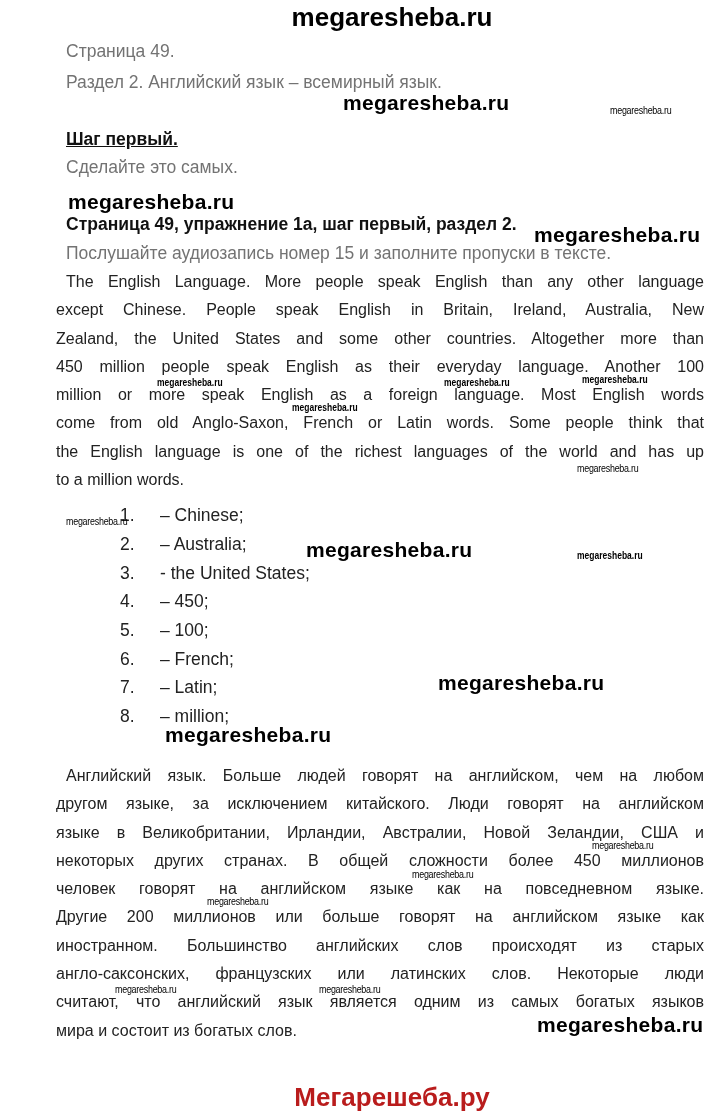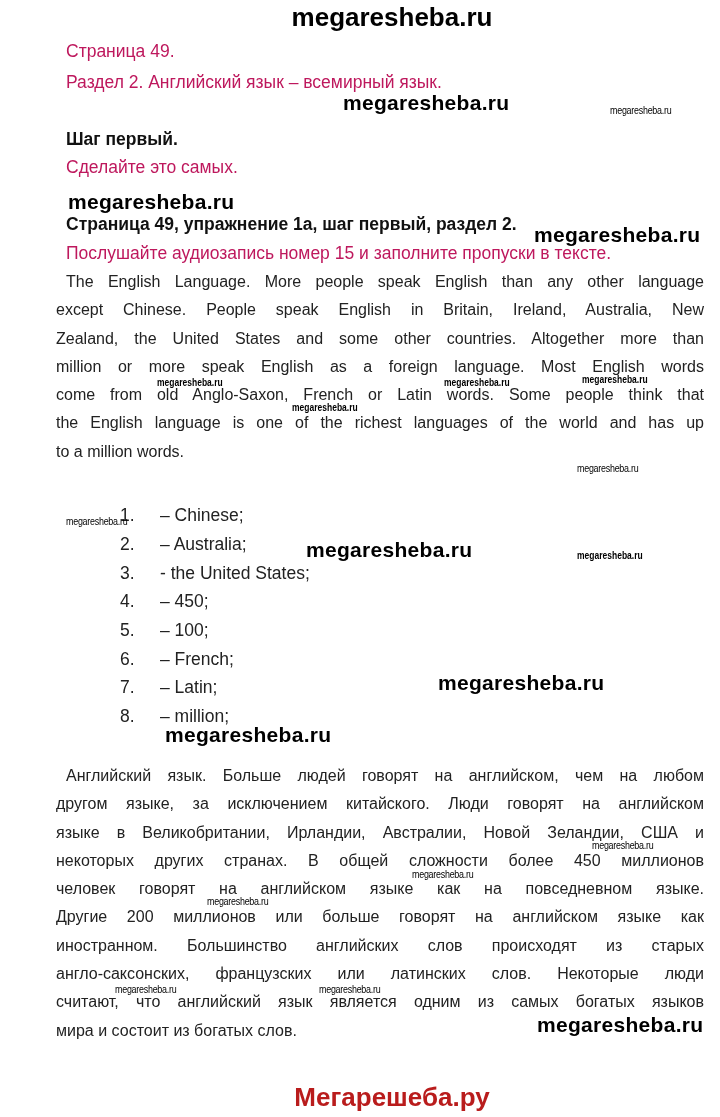--- a/index.html
+++ b/index.html
@@ -3,21 +3,21 @@
 <meta charset="utf-8">
 <style>
   html, body { margin: 0; padding: 0; background: #ffffff; }
   body { width: 720px; height: 1117px; position: relative; overflow: hidden; color: #1a1a1a;
          font-family: "Liberation Sans", "DejaVu Sans", sans-serif; }
   .page { position: absolute; left: 0; top: 0; width: 720px; height: 1117px; margin-left: 32px; }
   .header-wm { position: absolute; top: 2px; left: 0; width: 720px; text-align: center;
                font-family: "Liberation Sans", sans-serif; font-weight: bold; font-size: 26px; color: #000; letter-spacing: 0px; }
   .footer-brand { position: absolute; top: 1082px; left: 0; width: 720px; text-align: center;
                   font-family: "Liberation Sans", sans-serif; font-weight: bold; font-size: 26px; color: #b91c1c; }
-  .line { position: absolute; left: 34px; font-size: 17.5px; line-height: 22px; white-space: nowrap; color: #be185d; }
+  .line { position: absolute; left: 34px; font-size: 17.5px; line-height: 22px; white-space: nowrap; color: #737373; }
   .bold { font-weight: bold; color: #111; }
   .para { position: absolute; left: 24px; width: 648px; font-size: 16px; color: #222; }
   .para .pl { display: block; height: 28.3px; line-height: 28px; text-align: justify; text-align-last: justify; white-space: nowrap; }
   .para .pl.last { text-align-last: left; }
   .list-item { position: absolute; left: 88px; font-size: 17.5px; line-height: 22px; color: #222; }
   .list-item .num { display: inline-block; width: 40px; }
   .wm { position: absolute; font-family: "Liberation Sans", sans-serif; font-weight: bold; color: #000; white-space: nowrap; }
   .wm.big { font-size: 21px; letter-spacing: 0.3px; }
   .wm.small { font-size: 10.5px; font-weight: normal; letter-spacing: -0.3px; transform: scaleX(0.85); transform-origin: left; }
   .wm.smallb { font-size: 10px; font-weight: bold; transform: scaleX(0.85); transform-origin: left; }
@@ -25,30 +25,31 @@
 </head>
 <body>
 
 <div class="page">
 
   <div class="header-wm">megaresheba.ru</div>
 
   <div class="line" style="top:40px;">Страница 49.</div>
   <div class="line" style="top:71px;">Раздел 2. Английский язык – всемирный язык.</div>
 
-  <div class="line bold" style="top:128px;">Шаг первый.</div>
+  <div class="line bold" style="top:128px;text-decoration:underline;">Шаг первый.</div>
   <div class="line" style="top:156px;">Сделайте это самых.</div>
 
   <div class="line bold" style="top:213px;">Страница 49, упражнение 1а, шаг первый, раздел 2.</div>
   <div class="line" style="top:242px;">Послушайте аудиозапись номер 15 и заполните пропуски в тексте.</div>
 
   <div class="para" style="top:268px;">
     <span class="pl" style="padding-left: 10px; width: 638px; white-space: normal; overflow: hidden;">The English Language. More people speak English than any other language</span>
     <span class="pl" style="white-space: normal; overflow: hidden;">except Chinese. People speak English in Britain, Ireland, Australia, New</span>
     <span class="pl" style="white-space: normal; overflow: hidden;">Zealand, the United States and some other countries. Altogether more than</span>
+    <span class="pl" style="white-space: normal; overflow: hidden;">450 million people speak English as their everyday language. Another 100</span>
     <span class="pl" style="white-space: normal; overflow: hidden;">million or more speak English as a foreign language. Most English words</span>
     <span class="pl" style="white-space: normal; overflow: hidden;">come from old Anglo-Saxon, French or Latin words. Some people think that</span>
     <span class="pl" style="white-space: normal; overflow: hidden;">the English language is one of the richest languages of the world and has up</span>
     <span class="pl last">to a million words.</span>
   </div>
 
   <div>
     <div class="list-item" style="top:504px;"><span class="num">1.</span><span>– Chinese;</span></div>
     <div class="list-item" style="top:533px;"><span class="num">2.</span><span>– Australia;</span></div>
     <div class="list-item" style="top:562px;"><span class="num">3.</span><span>- the United States;</span></div>

